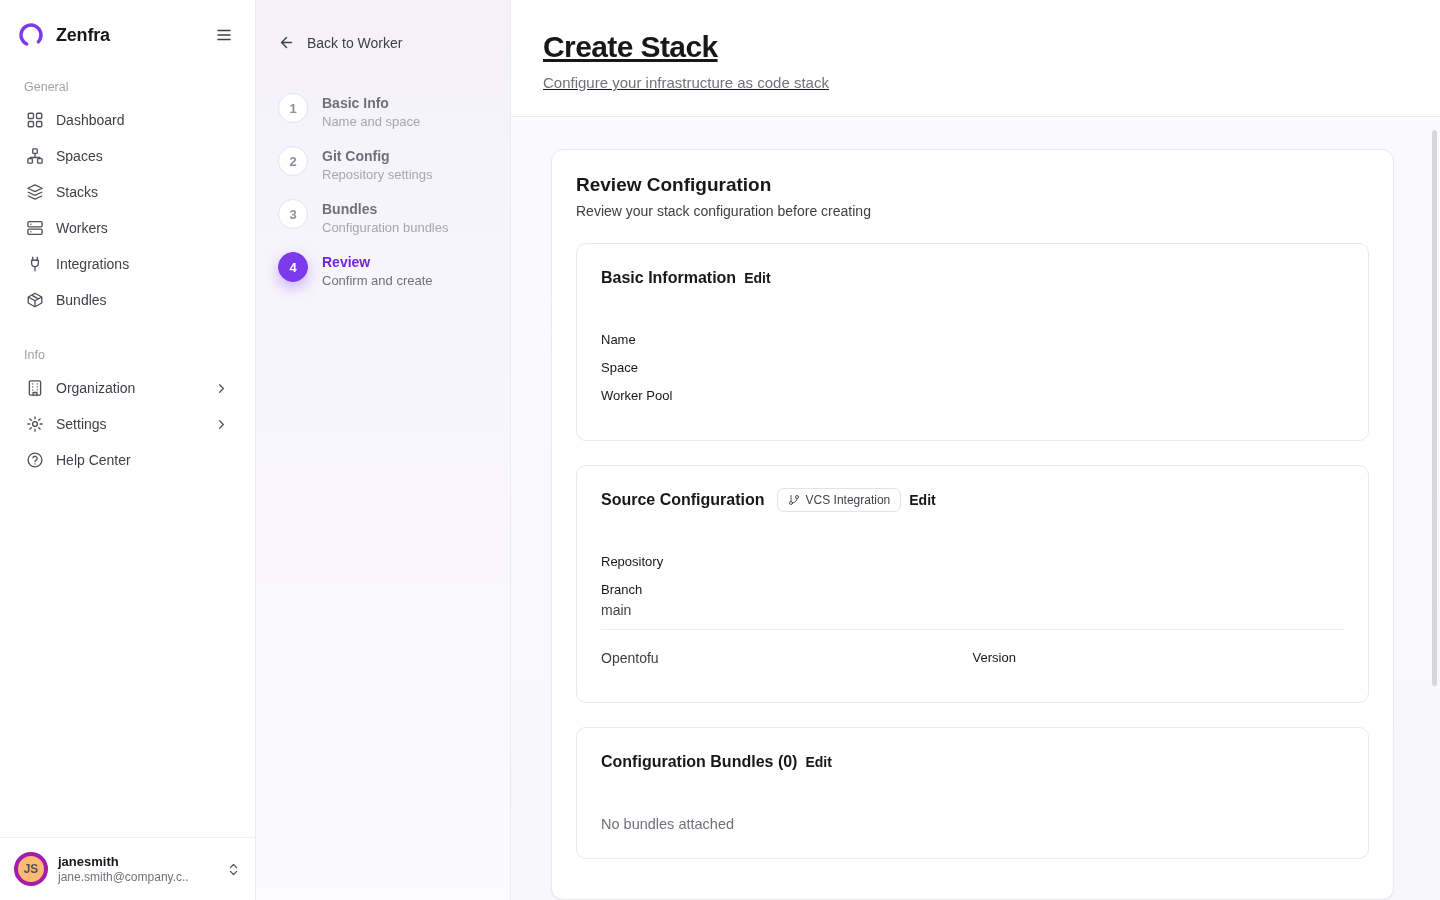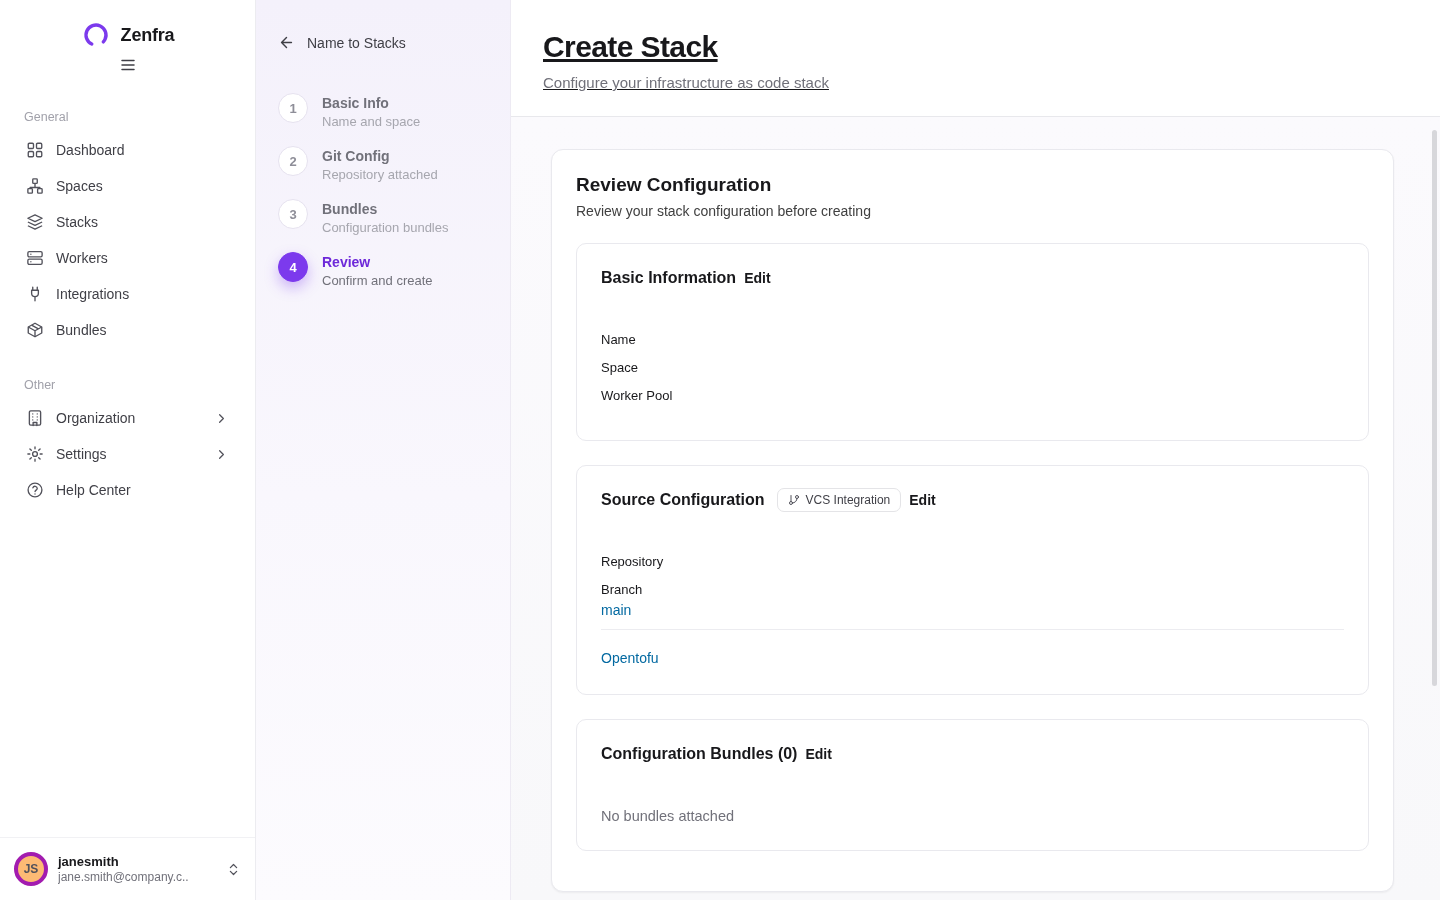--- a/index.html
+++ b/index.html
@@ -5,21 +5,21 @@
   * { box-sizing: border-box; margin: 0; padding: 0; }
   html,body { width:1440px; height:900px; overflow:hidden; }
   body {
     font-family: "Liberation Sans", sans-serif;
     color:#18181b; background:#fff; display:flex;
   }
   svg { display:block; }
 
   
   .sidebar { width:256px; flex:none; background:#fff; border-right:1px solid #ececf0; display:flex; flex-direction:column; }
-  .sidebar-top { display:flex; align-items:center; justify-content:space-between; padding:20px 16px 16px;flex-direction:column; }
+  .sidebar-top { display:flex; align-items:center; justify-content:space-between; padding:20px 16px 16px; }
   .brand { display:flex; align-items:center; gap:10px; }
   .brand-name { font-size:18px; font-weight:700; letter-spacing:-0.2px; }
   .collapse-btn { background:none; border:none; color:#3f3f46; cursor:pointer; padding:6px; border-radius:6px; }
   .nav { padding:6px 16px 0; }
   .nav-section-label { font-size:12.5px; color:#a1a1aa; padding:8px 8px 8px; }
   .nav-item { display:flex; align-items:center; gap:12px; height:36px; padding:0 10px; border-radius:8px; font-size:14px; color:#3f3f46; cursor:pointer; }
   .nav-item svg { color:#52525b; flex:none; }
   .nav-item .grow { flex:1; }
   .nav-item .chev { color:#a1a1aa; }
   .nav-gap { height:22px; }
@@ -53,21 +53,21 @@
   .review-sub { font-size:14px; color:#404040; margin-top:7px; }
   .section { border:1px solid #e9e9ee; border-radius:10px; padding:20px 24px 26px; margin-top:24px; background:#fff; }
   .section-head { display:flex; align-items:center; justify-content:flex-start; }
   .section-title-row { display:flex; align-items:center; gap:12px; }
   .section-title { font-size:16px; font-weight:700; }
   .badge { display:inline-flex; align-items:center; gap:6px; border:1px solid #e4e4e7; border-radius:7px; padding:4px 10px; font-size:12px; font-weight:500; color:#3f3f46; background:#fff; }
   .badge svg { color:#52525b; }
   .edit-btn { font-size:14px; font-weight:600; color:#18181b; background:none; border:none; cursor:pointer; padding:6px 8px; border-radius:6px; }
   .fields { margin-top:38px; }
   .field-label { font-size:13px; font-weight:500; color:#18181b; line-height:20px; }
-  .field-value { font-size:14px; color:#0369a1; line-height:20px; min-height:8px; }
+  .field-value { font-size:14px; color:#404040; line-height:20px; min-height:8px; }
   .divider { border:none; border-top:1px solid #ececf0; margin:9px 0 18px; }
   .grid-2 { display:grid; grid-template-columns:1fr 1fr; }
   .empty-text { font-size:14.5px; color:#71717a; margin-top:40px; }
   .scrollbar-thumb { position:absolute; right:3px; top:130px; width:5px; height:556px; background:#d7d7db; border-radius:3px; }
 </style>
 </head>
 <body>
 
 <aside class="sidebar">
   <div class="sidebar-top">
@@ -146,21 +146,21 @@
       <span>
           <svg width="18" height="18" viewBox="0 0 24 24" fill="none" stroke="currentColor" stroke-width="1.8" stroke-linejoin="round">
             <path d="M21 8l-9-5-9 5v8l9 5 9-5V8z"></path>
             <path d="M3 8l9 5 9-5M12 21v-8M7.5 5.4l9 5"></path>
           </svg>
         </span>
       <span>Bundles</span>
     </div>
 
     <div class="nav-gap"></div>
-    <div class="nav-section-label">Other</div>
+    <div class="nav-section-label">Info</div>
 
     <div class="nav-item">
       <span>
           <svg width="18" height="18" viewBox="0 0 24 24" fill="none" stroke="currentColor" stroke-width="1.8" stroke-linecap="round" stroke-linejoin="round">
             <rect x="4.5" y="2.5" width="15" height="19" rx="1.8"></rect>
             <path d="M9.5 22v-4h5v4"></path>
             <path d="M9 6.5h.01M15 6.5h.01M9 10.5h.01M15 10.5h.01M9 14.5h.01M15 14.5h.01"></path>
           </svg>
         </span>
       <span>Organization</span>
@@ -212,36 +212,36 @@
   </div>
 </aside>
 
 <aside class="wizard">
   <button class="back-btn">
     <span>
         <svg width="17" height="17" viewBox="0 0 24 24" fill="none" stroke="currentColor" stroke-width="2" stroke-linecap="round" stroke-linejoin="round">
           <path d="M19 12H5M12 19l-7-7 7-7"></path>
         </svg>
       </span>
-    <span>Name to Stacks</span>
+    <span>Back to Worker</span>
   </button>
 
   <div class="steps">
     <div class="step">
       <div class="step-circle">1</div>
       <div>
         <div class="step-title">Basic Info</div>
         <div class="step-sub">Name and space</div>
       </div>
     </div>
     <div class="step">
       <div class="step-circle">2</div>
       <div>
         <div class="step-title">Git Config</div>
-        <div class="step-sub">Repository attached</div>
+        <div class="step-sub">Repository settings</div>
       </div>
     </div>
     <div class="step">
       <div class="step-circle">3</div>
       <div>
         <div class="step-title">Bundles</div>
         <div class="step-sub">Configuration bundles</div>
       </div>
     </div>
     <div class="step active">
@@ -314,20 +314,21 @@
           <div class="field">
             <div class="field-label">Branch</div>
             <div class="field-value">main</div>
           </div>
           <hr class="divider">
           <div class="grid-2">
             <div class="field">
               <div class="field-value">Opentofu</div>
             </div>
             <div class="field">
+              <div class="field-label">Version</div>
               <div class="field-value"></div>
             </div>
           </div>
         </div>
       </section>
 
       <section class="section">
         <div class="section-head">
           <div class="section-title-row">
             <h3 class="section-title">Configuration Bundles (0)</h3>

